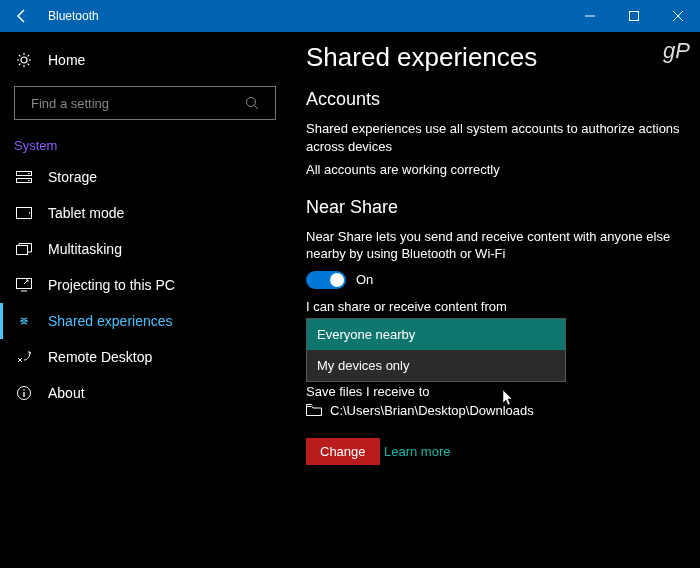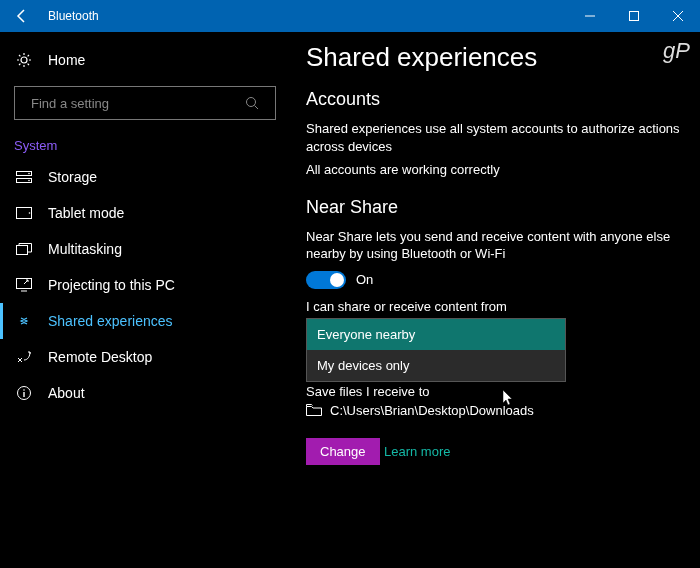--- a/index.html
+++ b/index.html
@@ -28,21 +28,21 @@
   .toggle-row { display: flex; align-items: center; margin: 8px 0 10px 0; }
   .toggle { width: 40px; height: 18px; background: #0078d7; border-radius: 9px; position: relative; margin-right: 10px; }
   .toggle::after { content:""; position:absolute; right:2px; top:2px; width:14px; height:14px; background:#fff; border-radius:50%; }
   .label { font-size: 13px; margin-bottom: 4px; }
   .dropdown-wrap { position: relative; height: 32px; margin-bottom: 6px;}
   .dropdown-open { position:absolute; top:0; left:0; width: 260px; background:#2b2b2b; border:1px solid #555; box-shadow: 2px 2px 6px rgba(0,0,0,0.6); z-index:5; }
   .dd-item { padding: 8px 10px; font-size: 13px; color:#fff; cursor:pointer; position:relative;}
   .dd-item.highlight { background:#0f766e; }
   .cursor { position:absolute; right:50px; top:40px; font-size:14px; color:#fff; pointer-events:none;}
   .path-row { display:flex; align-items:center; font-size:13px; margin: 2px 0 8px 0; }
-  .btn { display:inline-block; background:#a21caf; color:#fff; font-size:13px; padding:6px 14px; cursor:pointer; }
+  .btn { display:inline-block; background:#b91c1c; color:#fff; font-size:13px; padding:6px 14px; cursor:pointer; }
   .learn { color:#14b8a6; font-size:13px; margin-top:18px; cursor:pointer; display:inline-block;}
   .watermark { position:absolute; top:6px; right:10px; color:#ddd; font-size:22px; font-style:italic; }
   svg { display:block; }
 </style>
 </head>
 <body>
 
 <div class="window">
   <div class="titlebar">
     <div class="back-btn">

